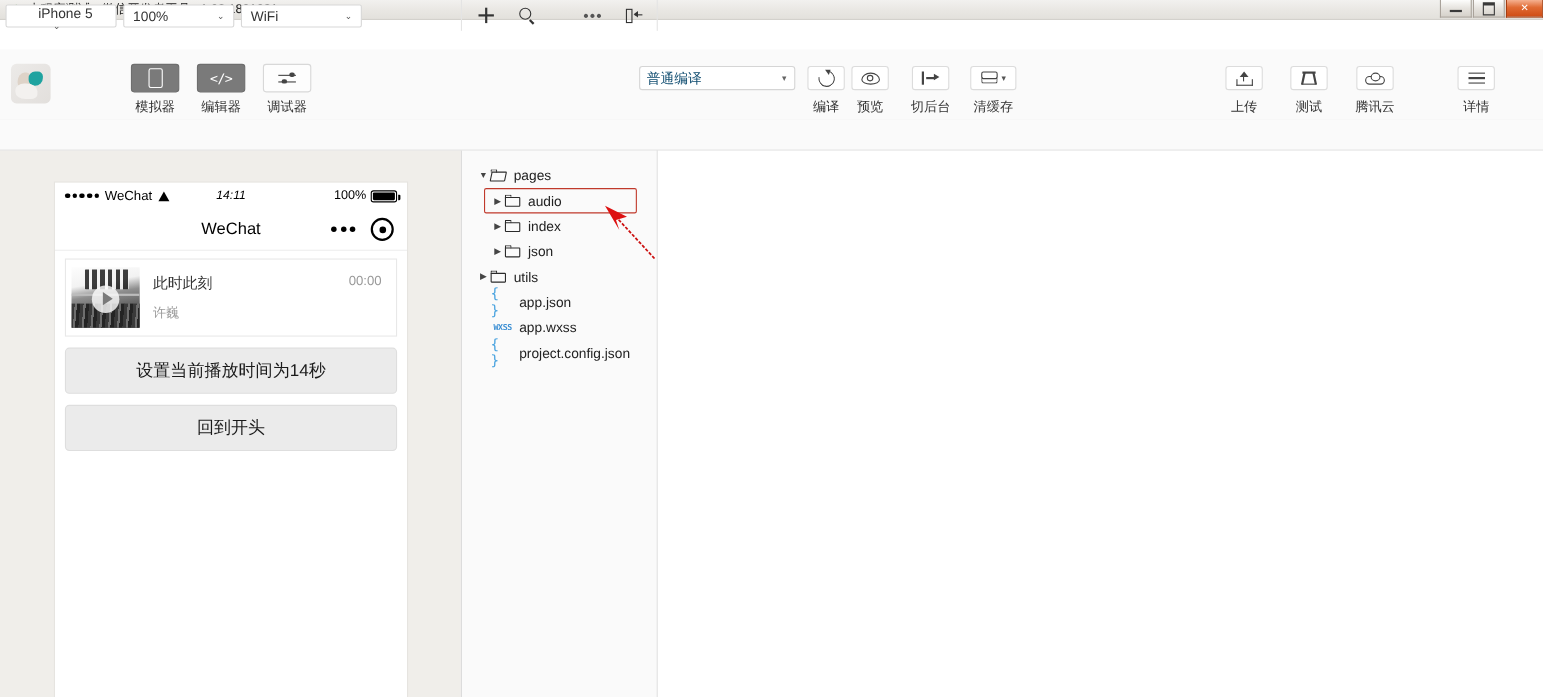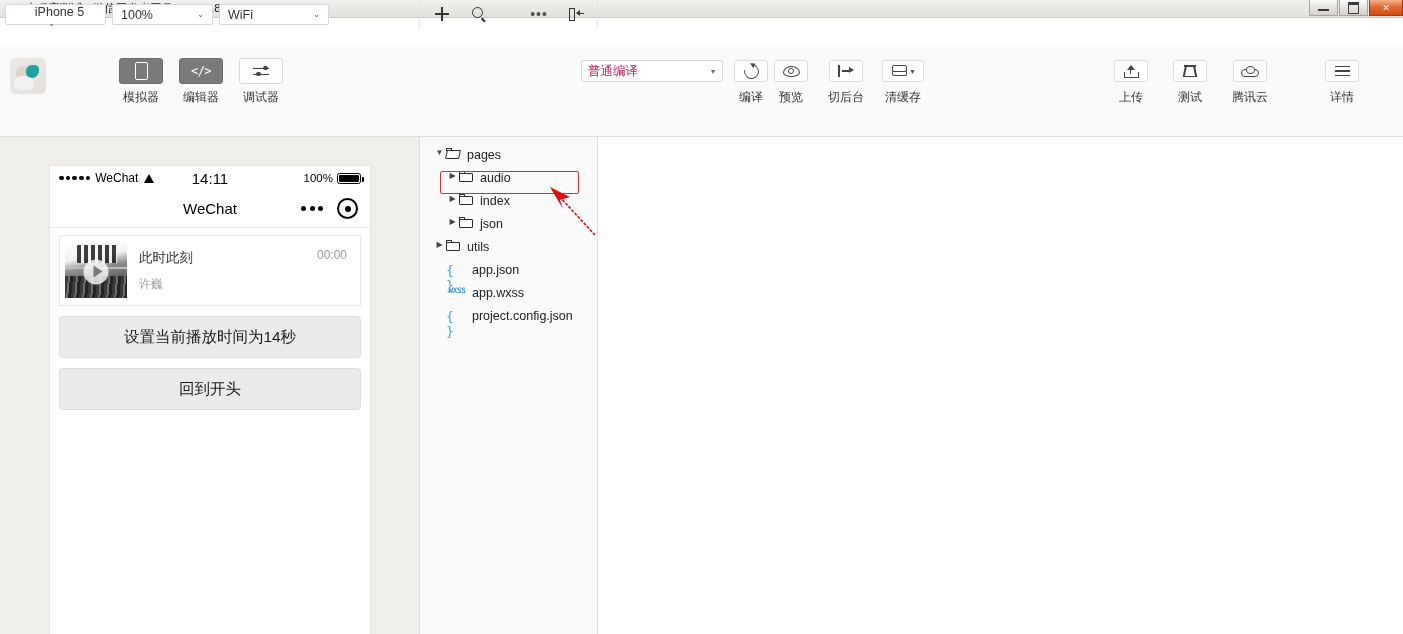--- a/index.html
+++ b/index.html
@@ -88,21 +88,21 @@
   .ic-debug i.l2{top:8px;width:16px;}
   .ic-debug b{position:absolute;width:4.5px;height:4.5px;border-radius:50%;background:currentColor;}
   .ic-debug b.d1{left:10px;top:0px;}
   .ic-debug b.d2{left:3px;top:6px;}
 
   .sel-wrap{
     position:absolute;left:581px;top:60px;width:142px;height:22px;
     border:1px solid #d5d5d5;border-radius:3px;background:#fff;
     display:flex;align-items:center;box-sizing:border-box;
   }
-  .sel-wrap .txt{font-size:12.5px;color:#be185d;padding-left:6px;flex:1;}
+  .sel-wrap .txt{font-size:12.5px;color:#0c4a6e;padding-left:6px;flex:1;}
   .sel-wrap .car{font-size:8px;color:#666;padding-right:7px;}
 
   .tb-iconbtn{
     display:flex;flex-direction:column;align-items:center;cursor:default;
   }
   .tb-iconbtn .box{
     width:34px;height:22px;border:1px solid #dcdcdc;border-radius:3px;background:#fff;
     display:flex;align-items:center;justify-content:center;color:#444;box-sizing:border-box;
   }
   .tb-iconbtn .lbl{font-size:12px;color:#333;margin-top:7px;white-space:nowrap;}
@@ -177,21 +177,21 @@
   .status-bar{
     height:24px;display:flex;align-items:center;padding:0 9px;box-sizing:border-box;
     font-size:11.5px;color:#000;position:relative;
   }
   .sb-left{display:flex;align-items:center;gap:3px;}
   .dots5{display:flex;gap:2.2px;}
   .dots5 i{width:4.5px;height:4.5px;border-radius:50%;background:#000;display:block;}
   .sb-carrier{font-size:12px;margin-left:2px;}
   .wifi-ic{position:relative;width:11px;height:9px;margin-left:2px;}
   .wifi-ic i{position:absolute;left:50%;bottom:0;transform:translateX(-50%);width:0;height:0;border-left:5.5px solid transparent;border-right:5.5px solid transparent;border-bottom:9px solid #000;}
-  .sb-time{position:absolute;left:50%;transform:translateX(-50%);font-size:15px;font-weight:normal;}
+  .sb-time{position:absolute;left:50%;transform:translateX(-50%);font-size:11px;font-weight:normal;font-style:italic;}
   .sb-right{margin-left:auto;display:flex;align-items:center;gap:4px;}
   .batt{position:relative;width:24px;height:11px;border:1.3px solid #000;border-radius:2.5px;box-sizing:border-box;}
   .batt i{position:absolute;left:1px;top:1px;bottom:1px;right:1px;background:#000;border-radius:1px;}
   .batt:after{content:"";position:absolute;right:-3.5px;top:3px;width:2px;height:5px;background:#000;border-radius:0 1px 1px 0;}
 
   .nav-bar{
     height:37px;display:flex;align-items:center;justify-content:center;position:relative;
     border-bottom:1px solid #eee;
   }
   .nav-title{font-size:15px;color:#000;}
@@ -228,21 +228,21 @@
 
   .mbtn{
     margin:10px 9px 0 9px;height:42px;background:#ebebeb;border:1px solid #dedede;
     border-radius:4px;display:flex;align-items:center;justify-content:center;
     font-size:15.5px;color:#1a1a1a;box-sizing:border-box;cursor:default;
   }
   .mbtn:first-of-type{margin-top:10px;}
 
   
   .tree{padding-top:11px;font-size:12.5px;color:#222;}
-  .trow{display:flex;align-items:flex-start;height:23px;cursor:default;position:relative;}
+  .trow{display:flex;align-items:center;height:23px;cursor:default;position:relative;}
   .tw-arrow{width:13px;display:flex;align-items:center;justify-content:center;font-size:8px;color:#444;}
   .tw-arrow.open:before{content:"\25BC";}
   .tw-arrow.closed:before{content:"\25B6";}
   .folder{position:relative;width:14px;height:11px;margin-right:7px;}
   .folder i{position:absolute;left:0;bottom:0;width:14px;height:9px;border:1.3px solid #2b2b2b;box-sizing:border-box;border-radius:0 1px 1px 1px;}
   .folder b{position:absolute;left:0;top:0;width:6px;height:3px;border:1.3px solid #2b2b2b;border-bottom:none;box-sizing:border-box;border-radius:1px 1px 0 0;}
   .folder.open i{transform:skewX(-12deg);}
   .fname{white-space:nowrap;}
   .fico{width:22px;display:flex;align-items:center;justify-content:center;margin-right:4px;font-size:10px;font-weight:bold;font-family:"DejaVu Sans Mono","Liberation Mono",monospace;}
   .fico.js{color:#e8b33a;}

